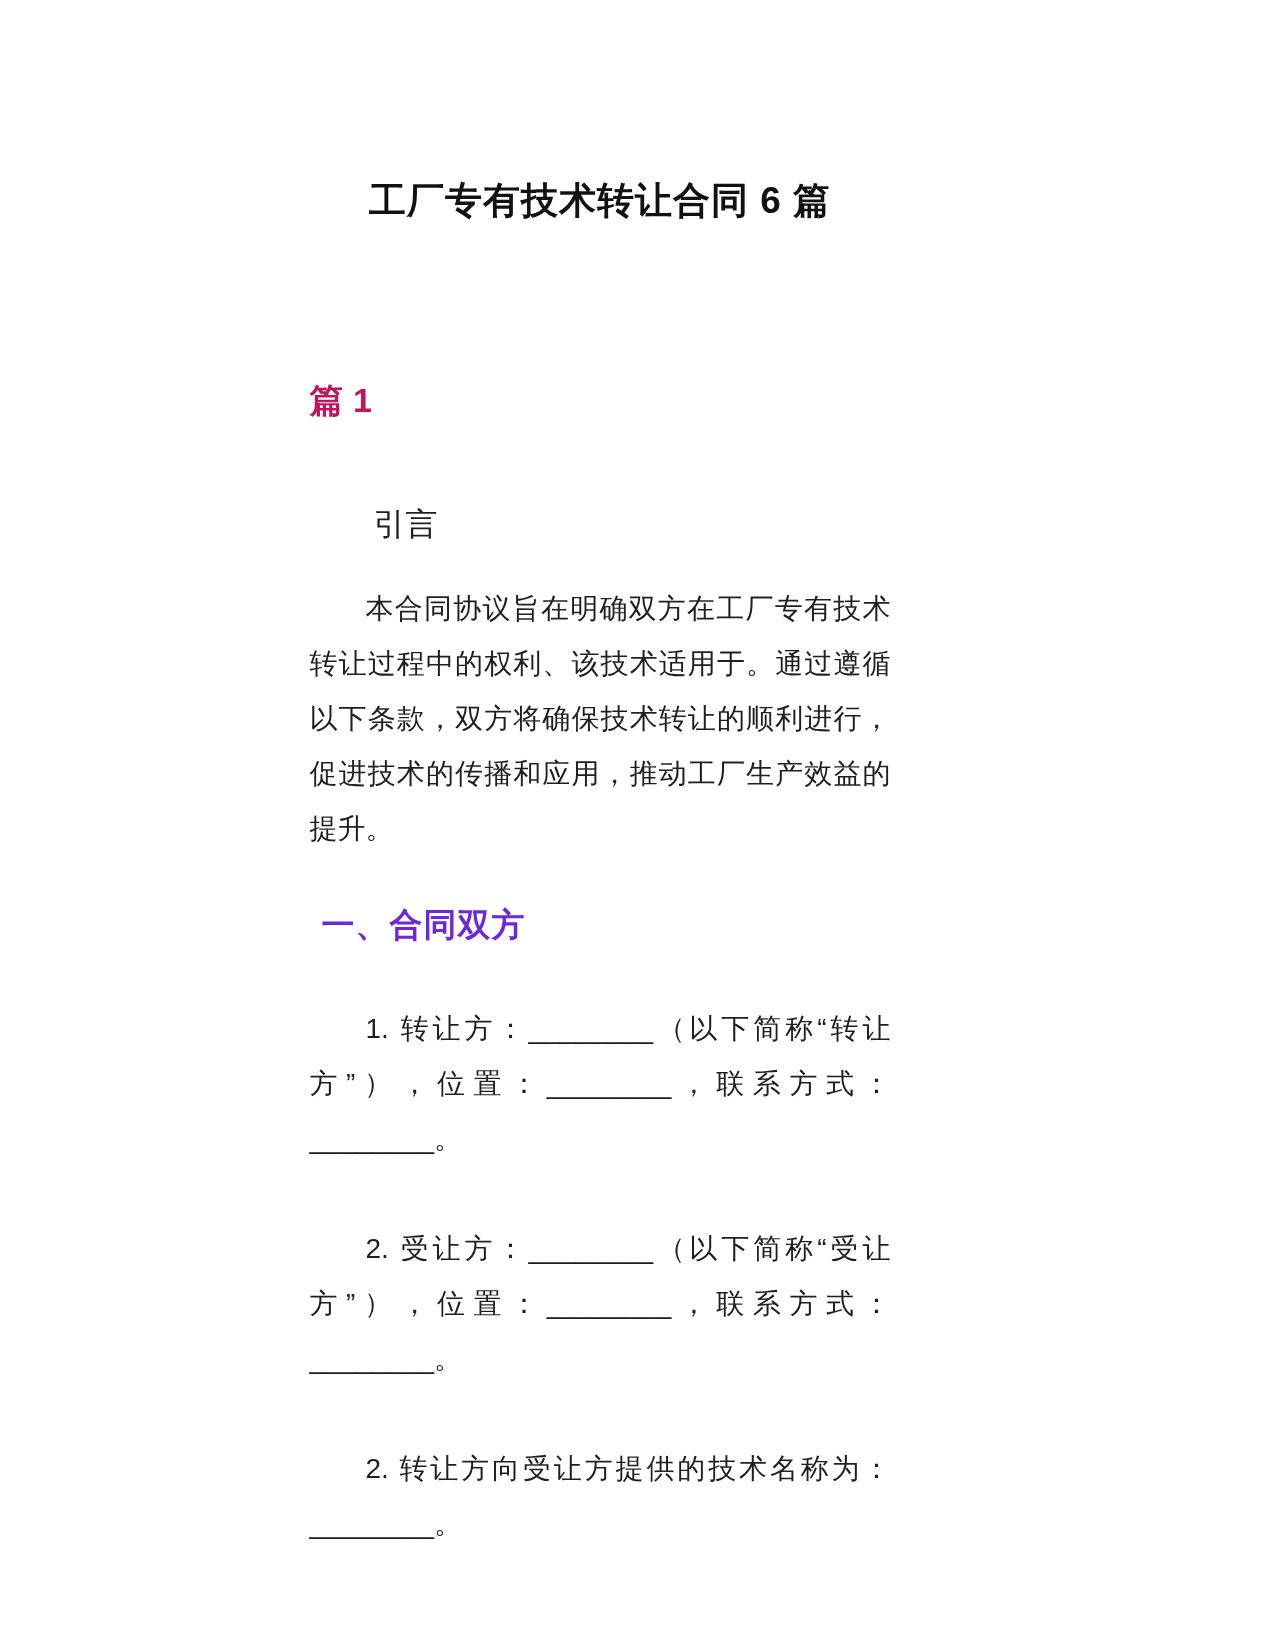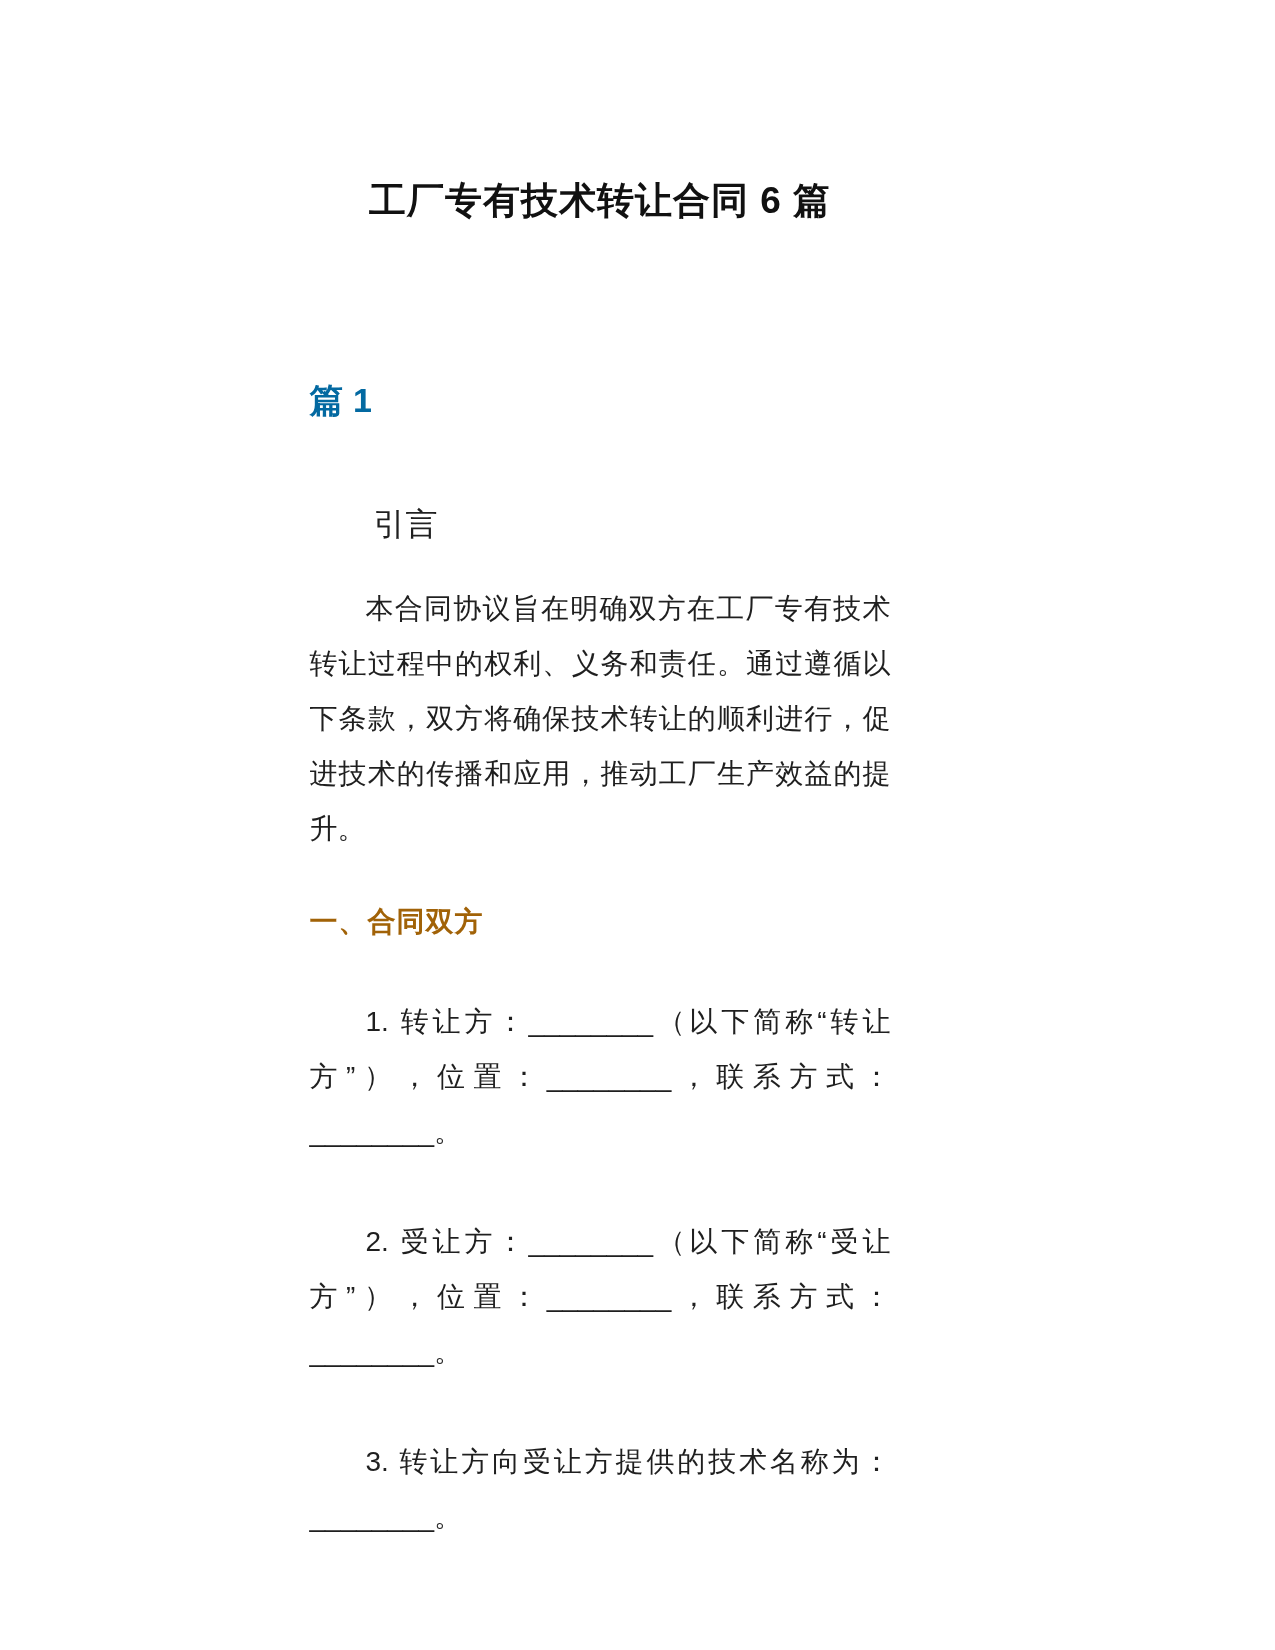--- a/index.html
+++ b/index.html
@@ -25,64 +25,64 @@
     font-weight: 700;
     color: #111111;
     text-align: center;
     line-height: 1.25;
     letter-spacing: 1px;
   }
   .article-heading {
     margin: 155px 0 0 0;
     font-size: 34px;
     font-weight: 700;
-    color: #0369a1;
+    color: #be185d;
     line-height: 1.25;
   }
   .intro-label {
     margin: 82px 0 0 0;
     font-size: 32px;
     line-height: 1.3;
     text-indent: 2em;
   }
   .body-para {
     margin: 36px 0 0 0;
     font-size: 28px;
     line-height: 55px;
     text-indent: 2em;
     text-align: justify;
   }
   .section-heading {
-    margin: 48px 0 0 0;
-    font-size: 28px;
+    margin: 48px 0 0 12px;
+    font-size: 33px;
     font-weight: 700;
-    color: #a16207;
+    color: #6d28d9;
     line-height: 1.25;
     letter-spacing: 1px;
   }
   .list-item {
     margin-top: 55px;
   }
 </style>
 </head>
 <body>
 
 <div class="page">
 
   <h1 class="doc-title">工厂专有技术转让合同 6 篇</h1>
 
   <h2 class="article-heading">篇 1</h2>
 
   <p class="intro-label">引言</p>
 
-  <p class="body-para">本合同协议旨在明确双方在工厂专有技术转让过程中的权利、义务和责任。通过遵循以下条款，双方将确保技术转让的顺利进行，促进技术的传播和应用，推动工厂生产效益的提升。</p>
+  <p class="body-para">本合同协议旨在明确双方在工厂专有技术转让过程中的权利、该技术适用于。通过遵循以下条款，双方将确保技术转让的顺利进行，促进技术的传播和应用，推动工厂生产效益的提升。</p>
 
   <h3 class="section-heading">一、合同双方</h3>
 
   <p class="body-para list-item">1. 转让方：________（以下简称“转让方”），位置：________，联系方式：________。</p>
 
   <p class="body-para list-item">2. 受让方：________（以下简称“受让方”），位置：________，联系方式：________。</p>
 
 
-  <p class="body-para list-item">3. 转让方向受让方提供的技术名称为：________。</p>
+  <p class="body-para list-item">2. 转让方向受让方提供的技术名称为：________。</p>
 
 
 </div>
 
 </body></html>

